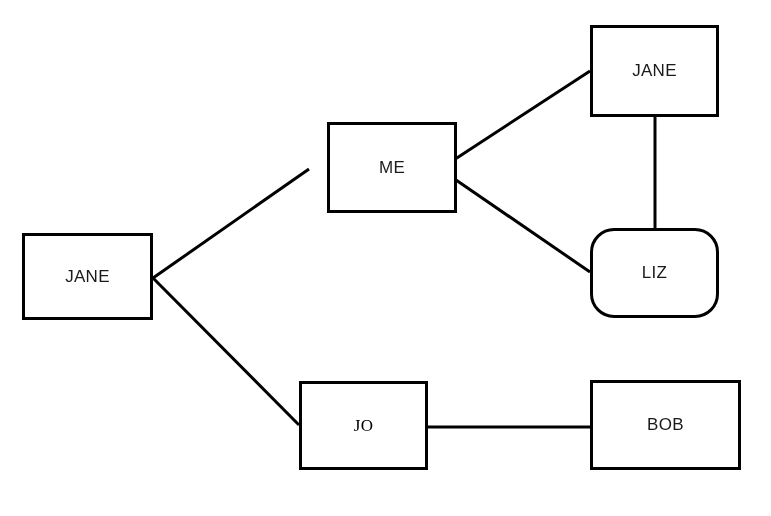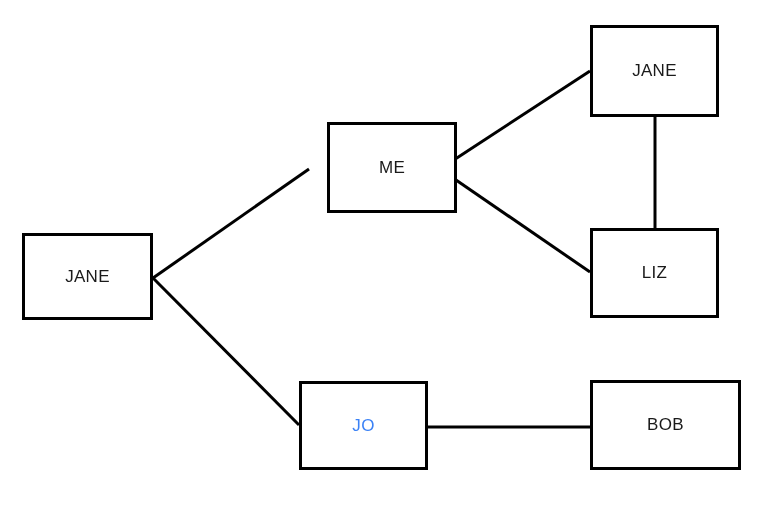--- a/index.html
+++ b/index.html
@@ -60,23 +60,23 @@
   <div id="node-layer">
       <div class="node" style="left: 22px; top: 233px; width: 131px; height: 87px; border-color: rgb(0, 0, 0); background: rgb(255, 255, 255);">
         <span class="node-label" style="color: rgb(26, 26, 26);">JANE</span>
       </div>
       <div class="node" style="left: 327px; top: 122px; width: 130px; height: 91px; border-color: rgb(0, 0, 0); background: rgb(255, 255, 255);">
         <span class="node-label" style="color: rgb(26, 26, 26);">ME</span>
       </div>
       <div class="node" style="left: 590px; top: 25px; width: 129px; height: 92px; border-color: rgb(0, 0, 0); background: rgb(255, 255, 255);">
         <span class="node-label" style="color: rgb(26, 26, 26);">JANE</span>
       </div>
-      <div class="node" style="left: 590px; top: 228px; width: 129px; height: 90px; border-color: rgb(0, 0, 0); background: rgb(255, 255, 255);">
+      <div class="node" style="left: 590px; top: 228px; width: 129px; height: 90px; border-color: rgb(0, 0, 0); background: rgb(255, 255, 255); border-radius: 24px;">
         <span class="node-label" style="color: rgb(26, 26, 26);">LIZ</span>
       </div>
       <div class="node" style="left: 299px; top: 381px; width: 129px; height: 89px; border-color: rgb(0, 0, 0); background: rgb(255, 255, 255);">
-        <span class="node-label" style="color: #3b82f6;">JO</span>
+        <span class="node-label" style="color: #000000; font-family: Liberation Serif, serif;">JO</span>
       </div>
       <div class="node" style="left: 590px; top: 380px; width: 151px; height: 90px; border-color: rgb(0, 0, 0); background: rgb(255, 255, 255);">
         <span class="node-label" style="color: rgb(26, 26, 26);">BOB</span>
       </div>
     </div>
 </div>
 
 </body></html>

